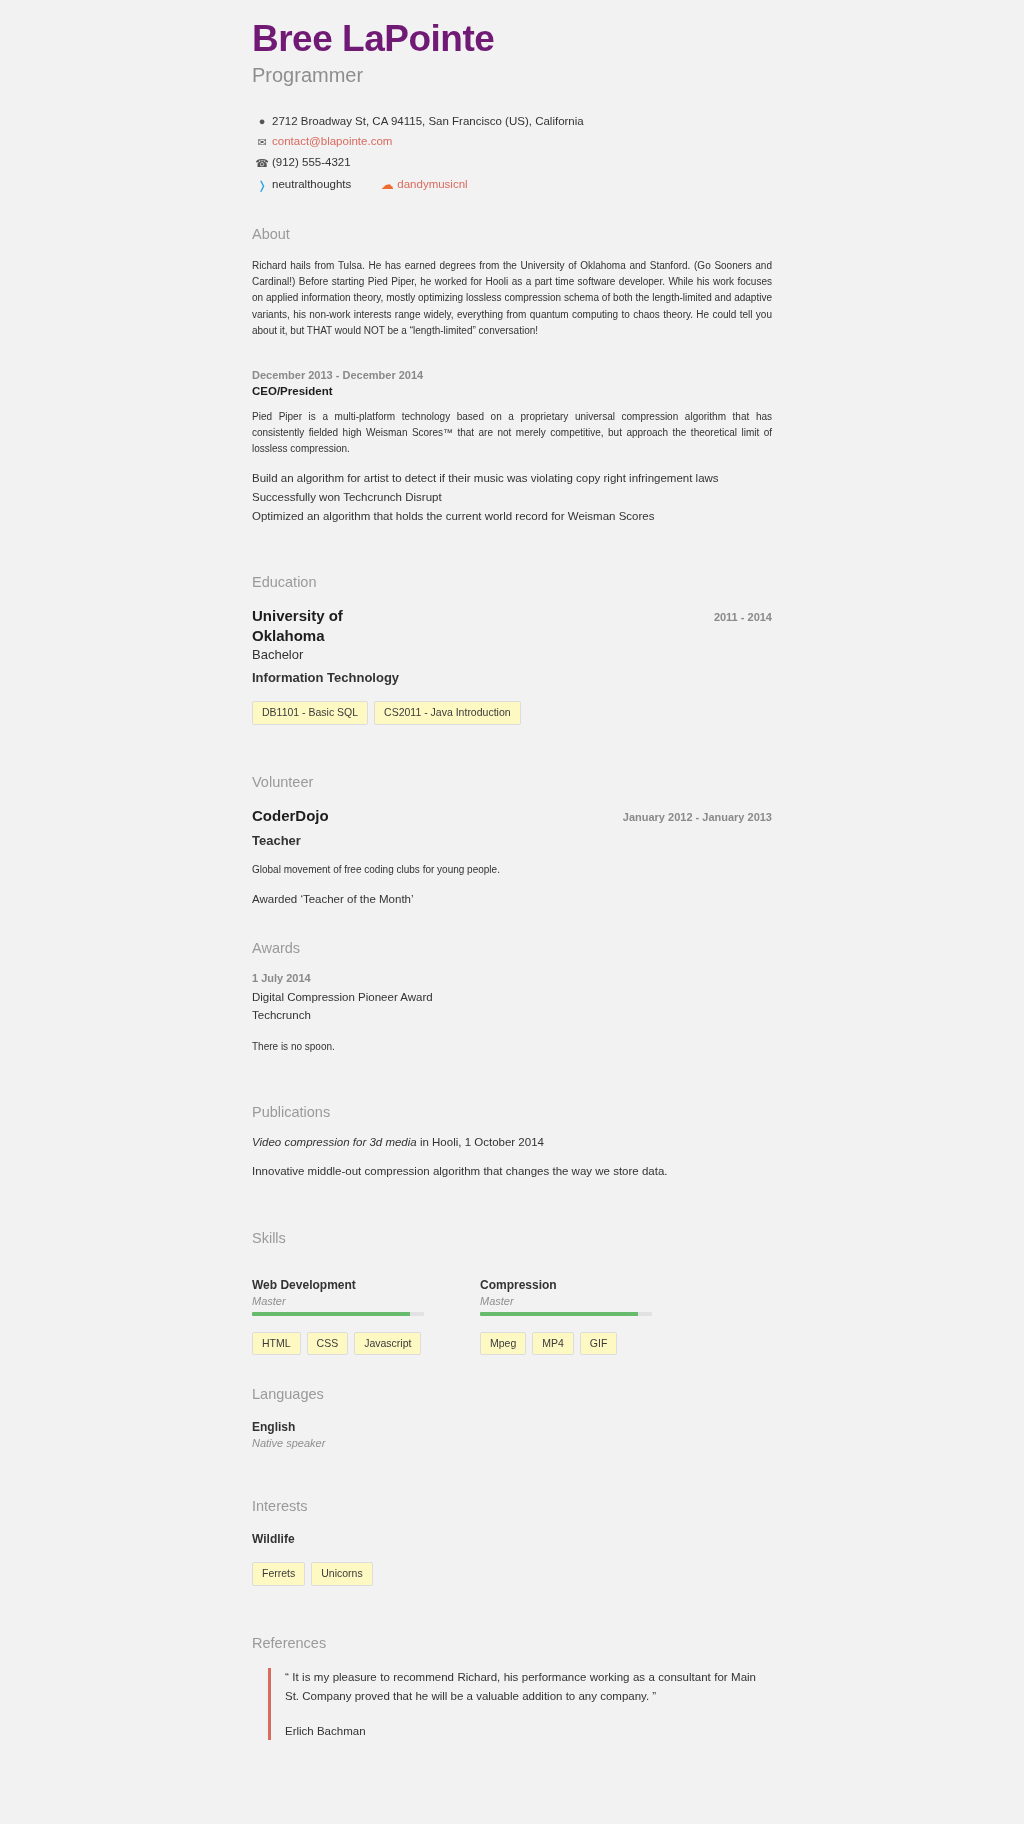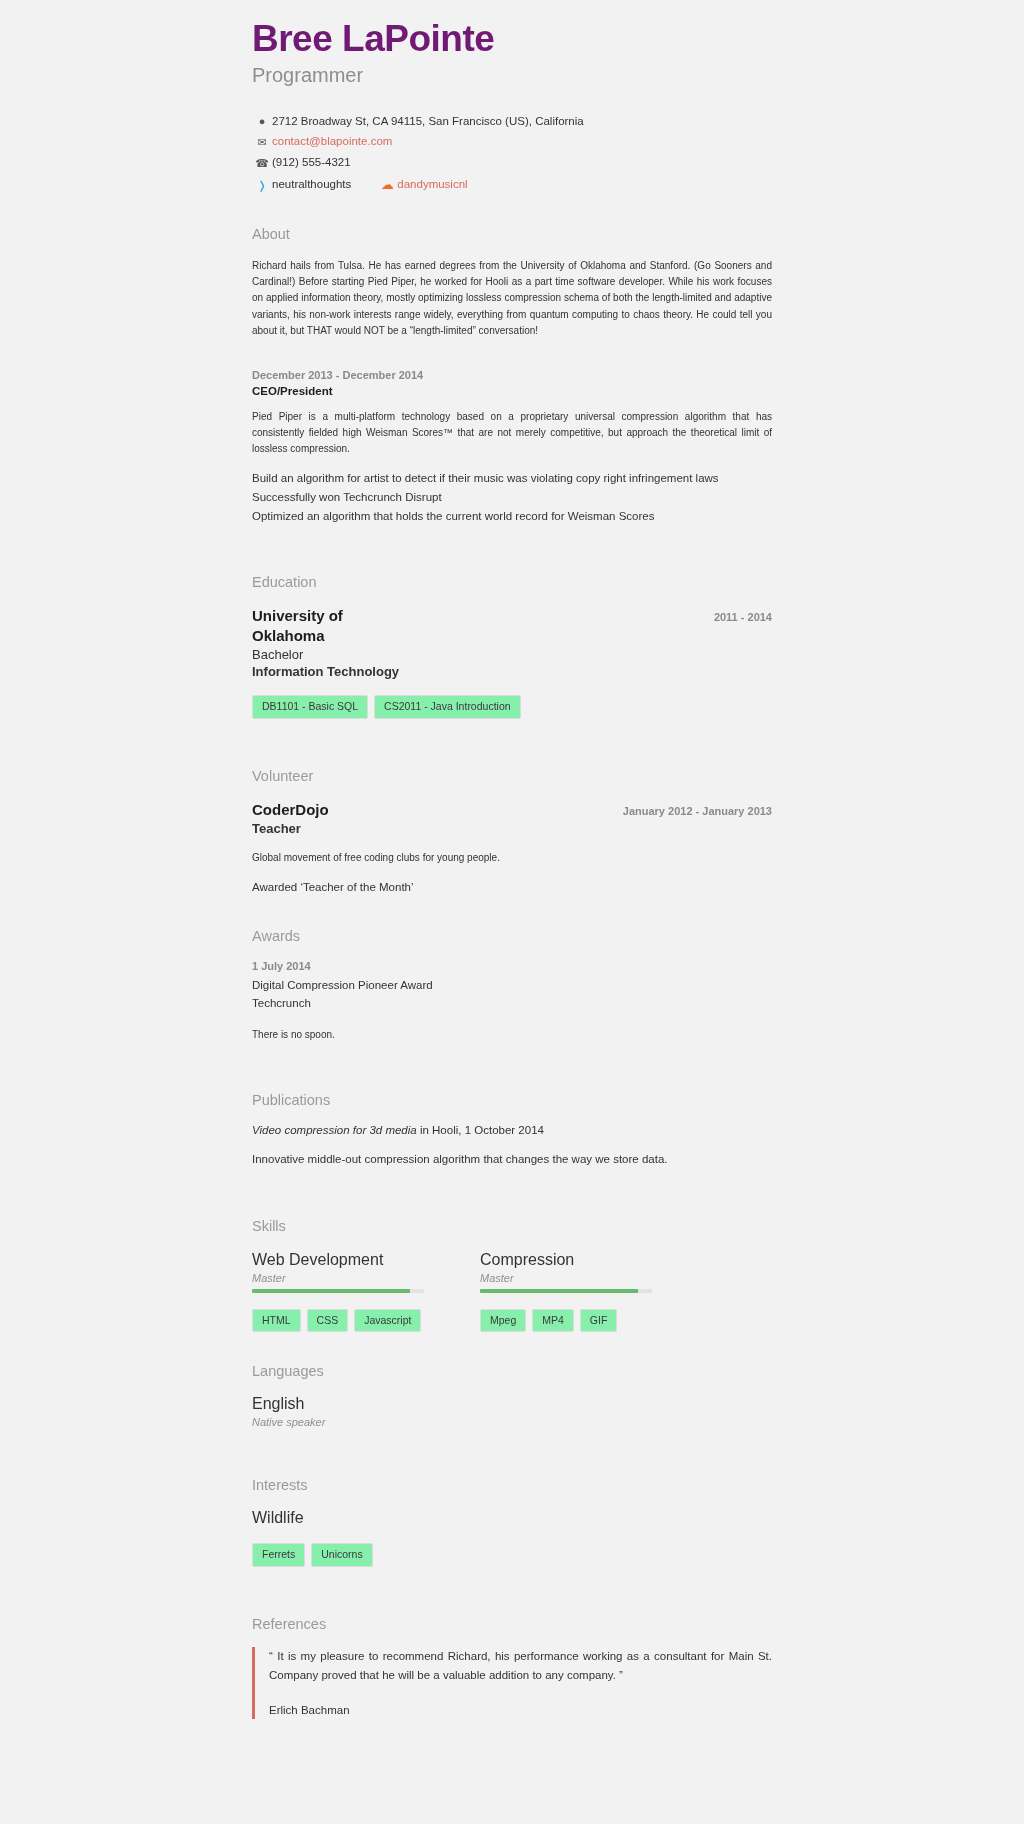--- a/index.html
+++ b/index.html
@@ -130,49 +130,50 @@
     padding-top: 5px;
     white-space: nowrap;
   }
   .entry-sub {
     font-size: 13px;
     color: #333;
     margin: 2px 0 0 0;
   }
   .entry-sub.bold {
     font-weight: bold;
-    margin-top: 2px;
+    margin-top: 8px;
   }
 
   .tag-row {
     margin-top: 16px;
     display: flex;
     flex-wrap: wrap;
     gap: 6px;
   }
   .tag {
     border: 1px solid #dcdcdc;
-    background: #86efac;
+    background: #fef9c3;
     border-radius: 2px;
     font-size: 10.5px;
     color: #3a3a3a;
     padding: 4px 9px;
     line-height: 1.3;
   }
 
   
   .skills-grid {
     display: flex;
     gap: 56px;
   }
   .skill-col { width: 172px; }
   .skill-name {
-    font-size: 16px;
-    color: #333;
-    margin: 1px 0 3px 0;
+    font-size: 12px;
+    color: #333;
+    margin: 16px 0 3px 0;
+    font-weight: bold;
   }
   .skill-level {
     font-size: 11px;
     color: #8f8f8f;
     font-style: italic;
     margin: 0 0 5px 0;
   }
   .skill-bar {
     height: 4px;
     width: 100%;
@@ -191,21 +192,21 @@
     font-size: 11.5px;
     color: #333;
     margin: 0 0 14px 0;
   }
   .pub-title { font-style: italic; }
 
   
   .quote {
     border-left: 3px solid #3b82f6;
     padding: 0 0 0 14px;
-    margin: 0;
+    margin: 16px;
   }
   .quote p {
     font-size: 11.5px;
     line-height: 1.62;
     color: #333;
     margin: 0 0 16px 0;
     text-align: justify;
   }
   .quote .author {
     font-size: 11.5px;

